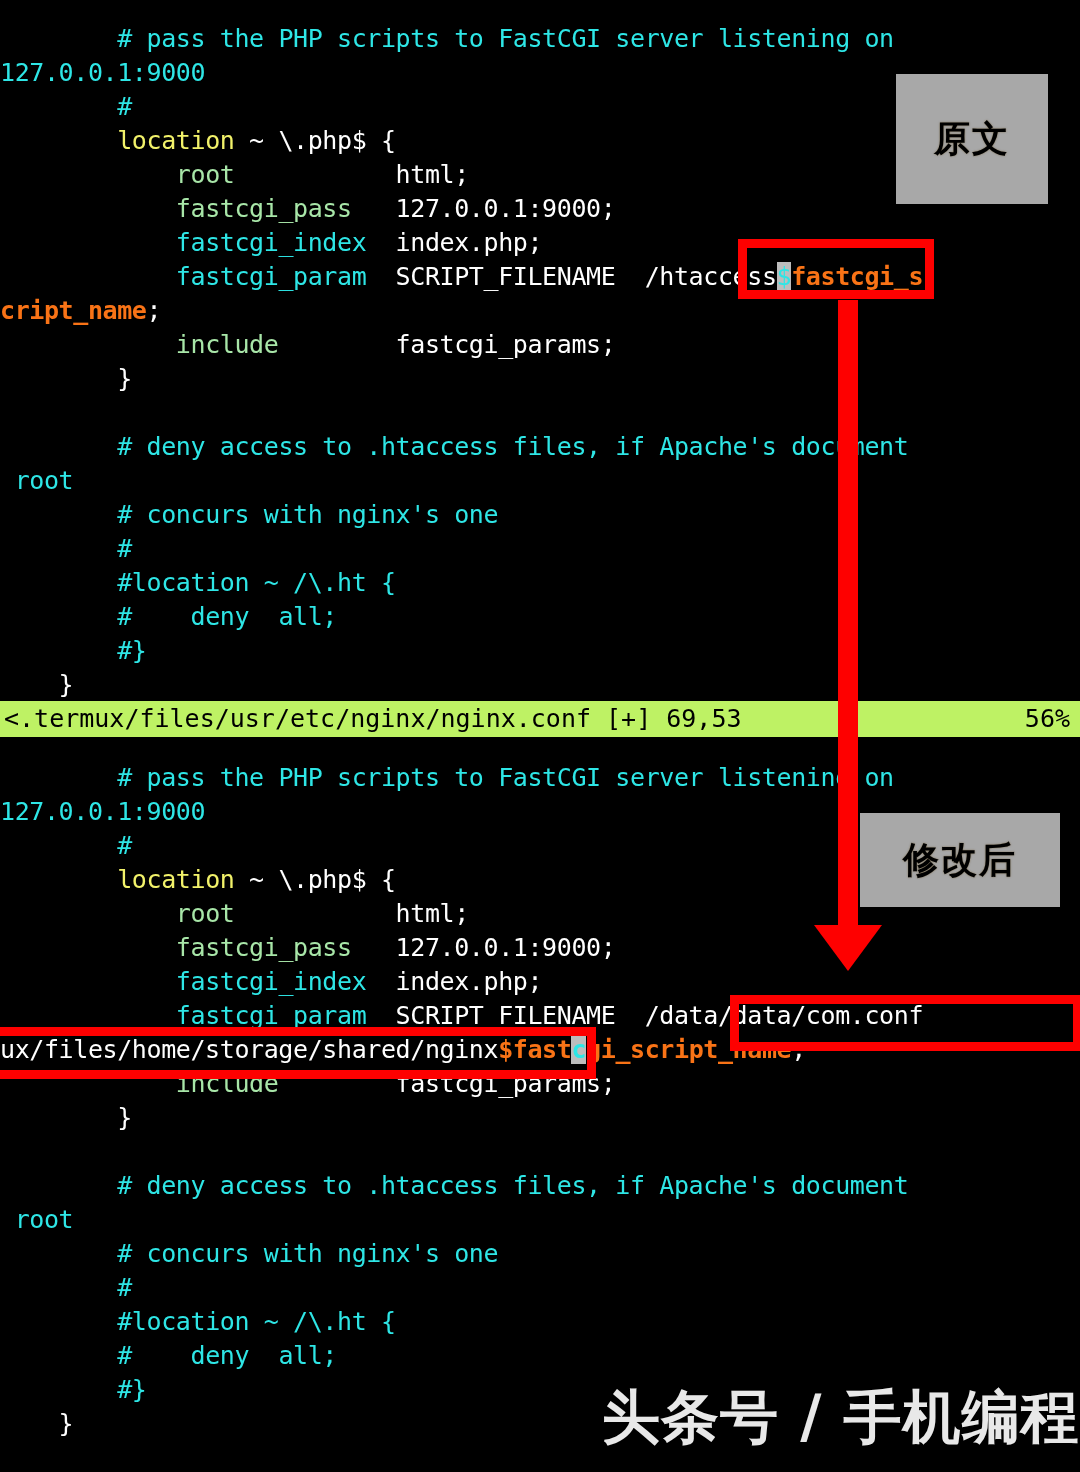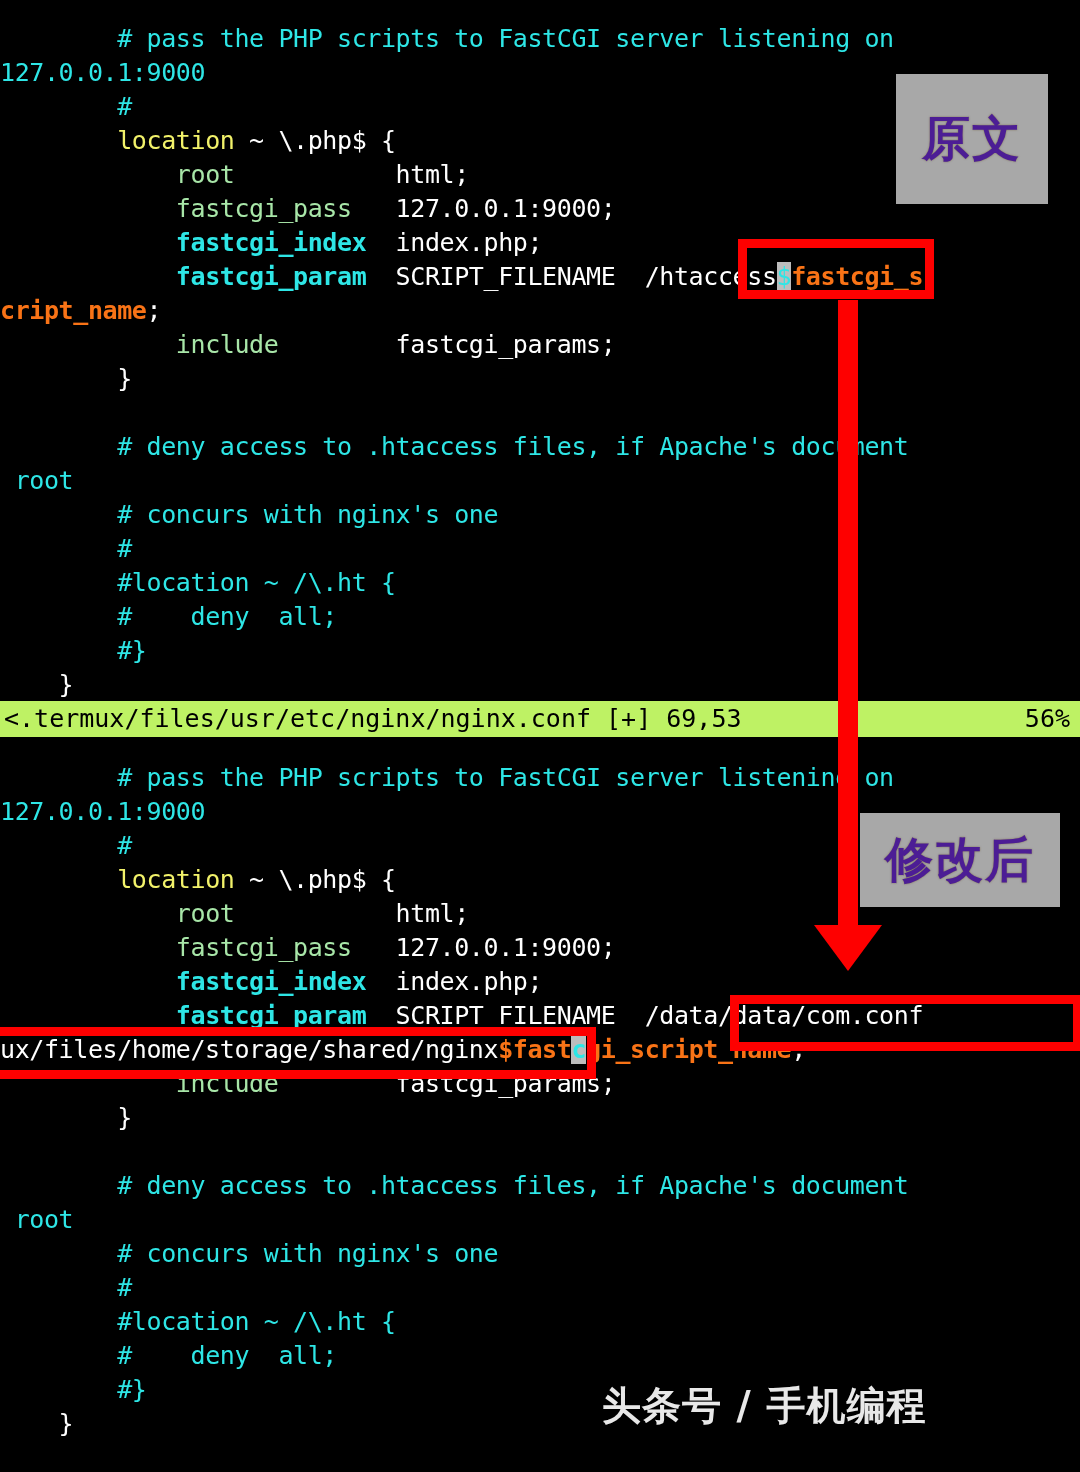--- a/index.html
+++ b/index.html
@@ -11,21 +11,21 @@
 
   
   .pane{position:absolute;left:0;width:1044px;}
   .line{
     height:34px;line-height:34px;white-space:pre;
     font-size:25px;letter-spacing:-0.4px;
   }
   .cm{color:#2ee6e6;}                 
   .kw{color:#f2f26a;}                 
   .dir{color:#a8e6a8;}                
-  .dirb{color:#2ee6e6;font-weight:bold;} 
+  .dirb{color:#2ee6e6;font-weight:normal;} 
   .val{color:#ffffff;}                
   .var{color:#f97316;font-weight:bold;}  
   .cursor{background:#bdbdbd;color:#2ee6e6;}
   .cursor2{background:#bdbdbd;color:#2ee6e6;font-weight:bold;}
 
   
   .statusbar{
     position:absolute;left:0;width:1080px;height:36px;
     background:#bef264;color:#000000;
     font-size:25px;line-height:36px;white-space:pre;
@@ -39,29 +39,29 @@
   .arrow-shaft{position:absolute;background:#fe0000;}
   .arrow-head{
     position:absolute;width:0;height:0;
     border-left:34px solid transparent;
     border-right:34px solid transparent;
     border-top:46px solid #fe0000;
   }
   .graybox{
     position:absolute;background:#a8a8a8;
     display:flex;align-items:center;justify-content:center;
-    color:#4c1d95;
+    color:#000000;
     font-family:"DejaVu Sans","Liberation Sans",sans-serif;
-    font-size:48px;font-weight:bold;letter-spacing:2px;
+    font-size:36px;font-weight:bold;letter-spacing:2px;
     text-shadow:0 0 2px rgba(90,60,0,.55);
   }
   .watermark{
     position:absolute;color:#e8e8e8;
     font-family:"DejaVu Sans","Liberation Sans",sans-serif;
-    font-size:39px;font-weight:bold;letter-spacing:1px;
+    font-size:58px;font-weight:bold;letter-spacing:1px;
     white-space:nowrap;
     text-shadow:0 0 3px rgba(0,0,0,.9);
   }
 </style>
 </head>
 <body>
 
 <div id="stage">
 
   <div class="pane" id="topPane" style="top:22px;">

